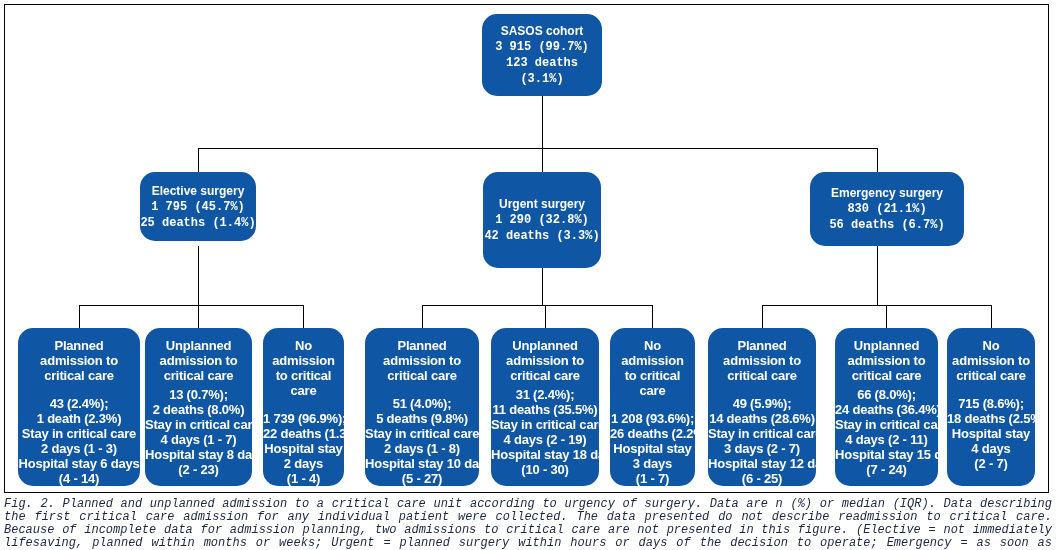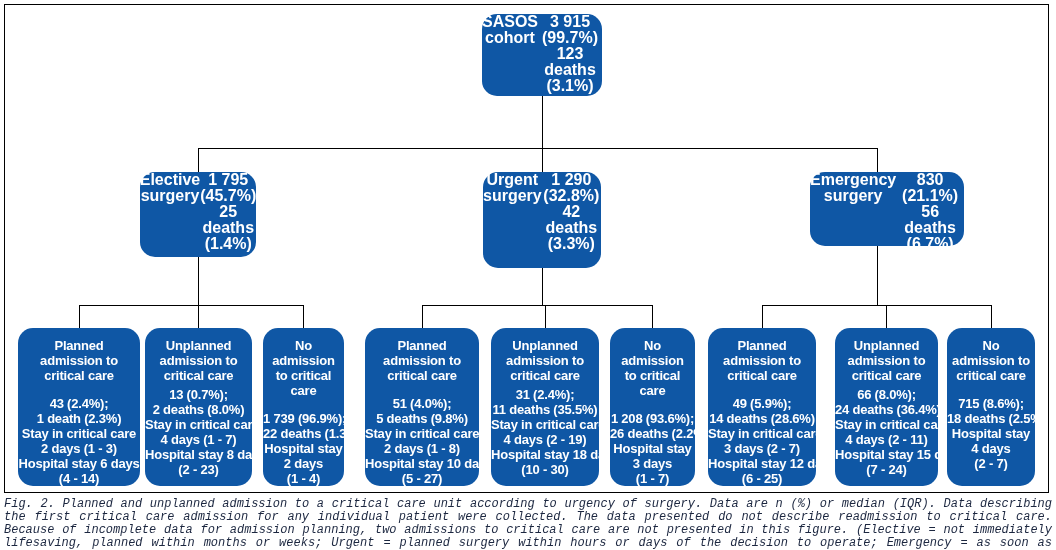--- a/index.html
+++ b/index.html
@@ -12,22 +12,22 @@
   .box {
     position:absolute;
     background:#0F57A5;
     color:#ffffff;
     border-radius:15px;
     font-family:"Liberation Sans", sans-serif;
     font-weight:bold;
     text-align:center;
     box-sizing:border-box;
   }
-  .lvl12 { display:flex; flex-direction:row; justify-content:center; font-size:16px; line-height:16px; }
-  .lvl12 .body { white-space:pre-line; }
+  .lvl12 { display:flex; flex-direction:column; justify-content:center; font-size:12px; line-height:16px; }
+  .lvl12 .body { white-space:pre-line;font-family:Liberation Mono, monospace; }
   .lvl3 { padding-top:10px; font-size:13px; line-height:15px; letter-spacing:-0.2px; }
   .lvl3 .title { margin:0 4px 13px 4px; }
   .lvl3.tight .title { margin-bottom:4px; }
   .lvl3 .body { white-space:pre; }
 
   .hline, .vline { position:absolute; background:#000; }
   .hline { height:1px; }
   .vline { width:1px; }
 
   .caption {
@@ -70,21 +70,21 @@
   <div class="vline" style="left:762px; top:305px; height:23px;"></div>
   <div class="vline" style="left:886px; top:305px; height:23px;"></div>
   <div class="vline" style="left:991px; top:305px; height:23px;"></div>
 
   <div class="box lvl12" style="left:482px; top:14px; width:120px; height:82px;">
     <div class="title">SASOS cohort</div>
     <div class="body">3 915 (99.7%)
 123 deaths (3.1%)</div>
   </div>
 
-  <div class="box lvl12" style="left:140px; top:172px; width:116px; height:85px;">
+  <div class="box lvl12" style="left:140px; top:172px; width:116px; height:69px;">
     <div class="title">Elective surgery</div>
     <div class="body">1 795 (45.7%)
 25 deaths (1.4%)</div>
   </div>
   <div class="box lvl12" style="left:483px; top:172px; width:118px; height:96px;">
     <div class="title">Urgent surgery</div>
     <div class="body">1 290 (32.8%)
 42 deaths (3.3%)</div>
   </div>
   <div class="box lvl12" style="left:810px; top:172px; width:154px; height:74px;">

